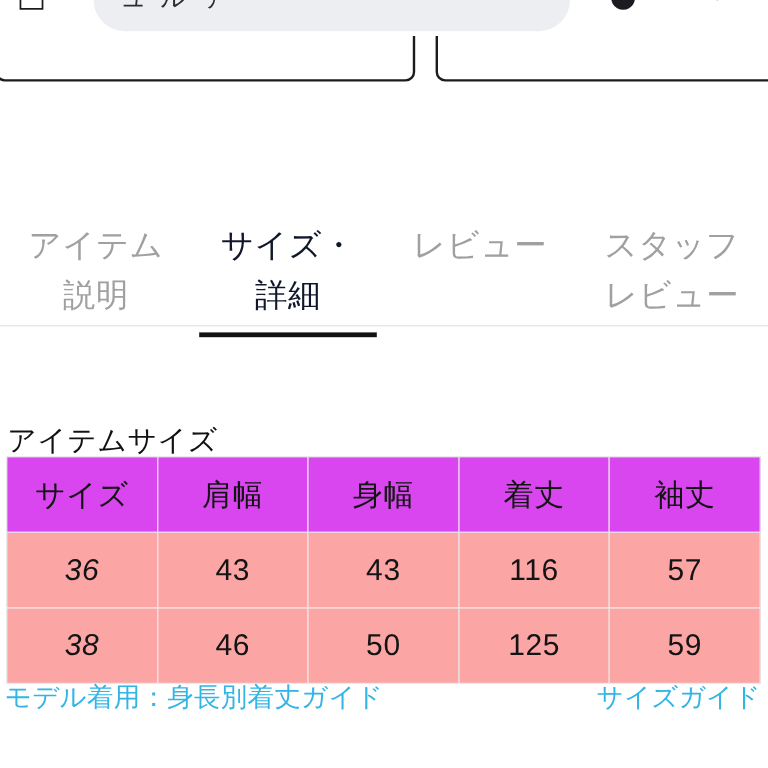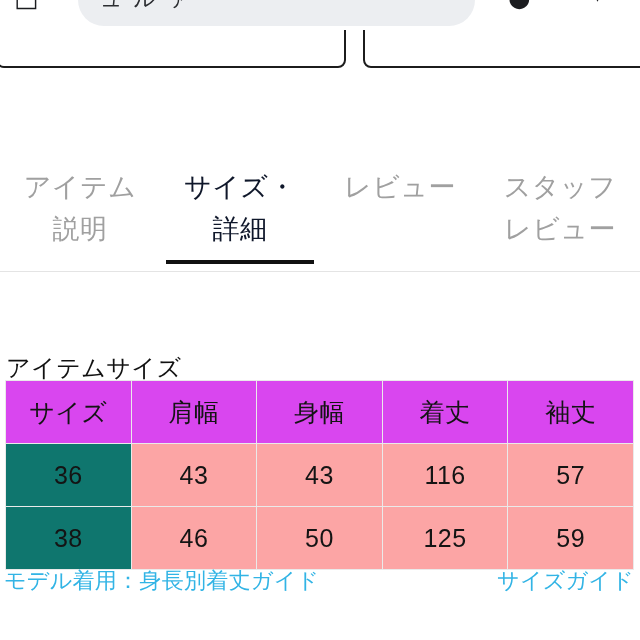--- a/index.html
+++ b/index.html
@@ -66,21 +66,21 @@
     border-radius: 8px;
     box-sizing: border-box;
   }
   .cut-box.left  { left: -4px;  width: 350px; }
   .cut-box.right { left: 363px; width: 285px; }
 
   
   #tab-bar {
     position: absolute;
     left: 0;
-    top: 142px;
+    top: 159px;
     width: 640px;
     height: 122px;
     display: flex;
     align-items: flex-start;
   }
   .tab {
     flex: 1 1 0;
     text-align: center;
     padding-top: 24px;
     font-size: 27px;
@@ -147,21 +147,22 @@
     font-size: 25px;
     font-weight: normal;
     color: #141414;
     background: #fca5a5;
     letter-spacing: 0.5px;
   }
   #size-table thead th {
     background: #d946ef;
   }
   #size-table tbody td:first-child {
-    background: #0f766e;
+    background: #fca5a5;
+    font-style: italic;
   }
 
   
   #links-row {
     position: absolute;
     left: 0;
     top: 566px;
     width: 640px;
     height: 34px;
   }

